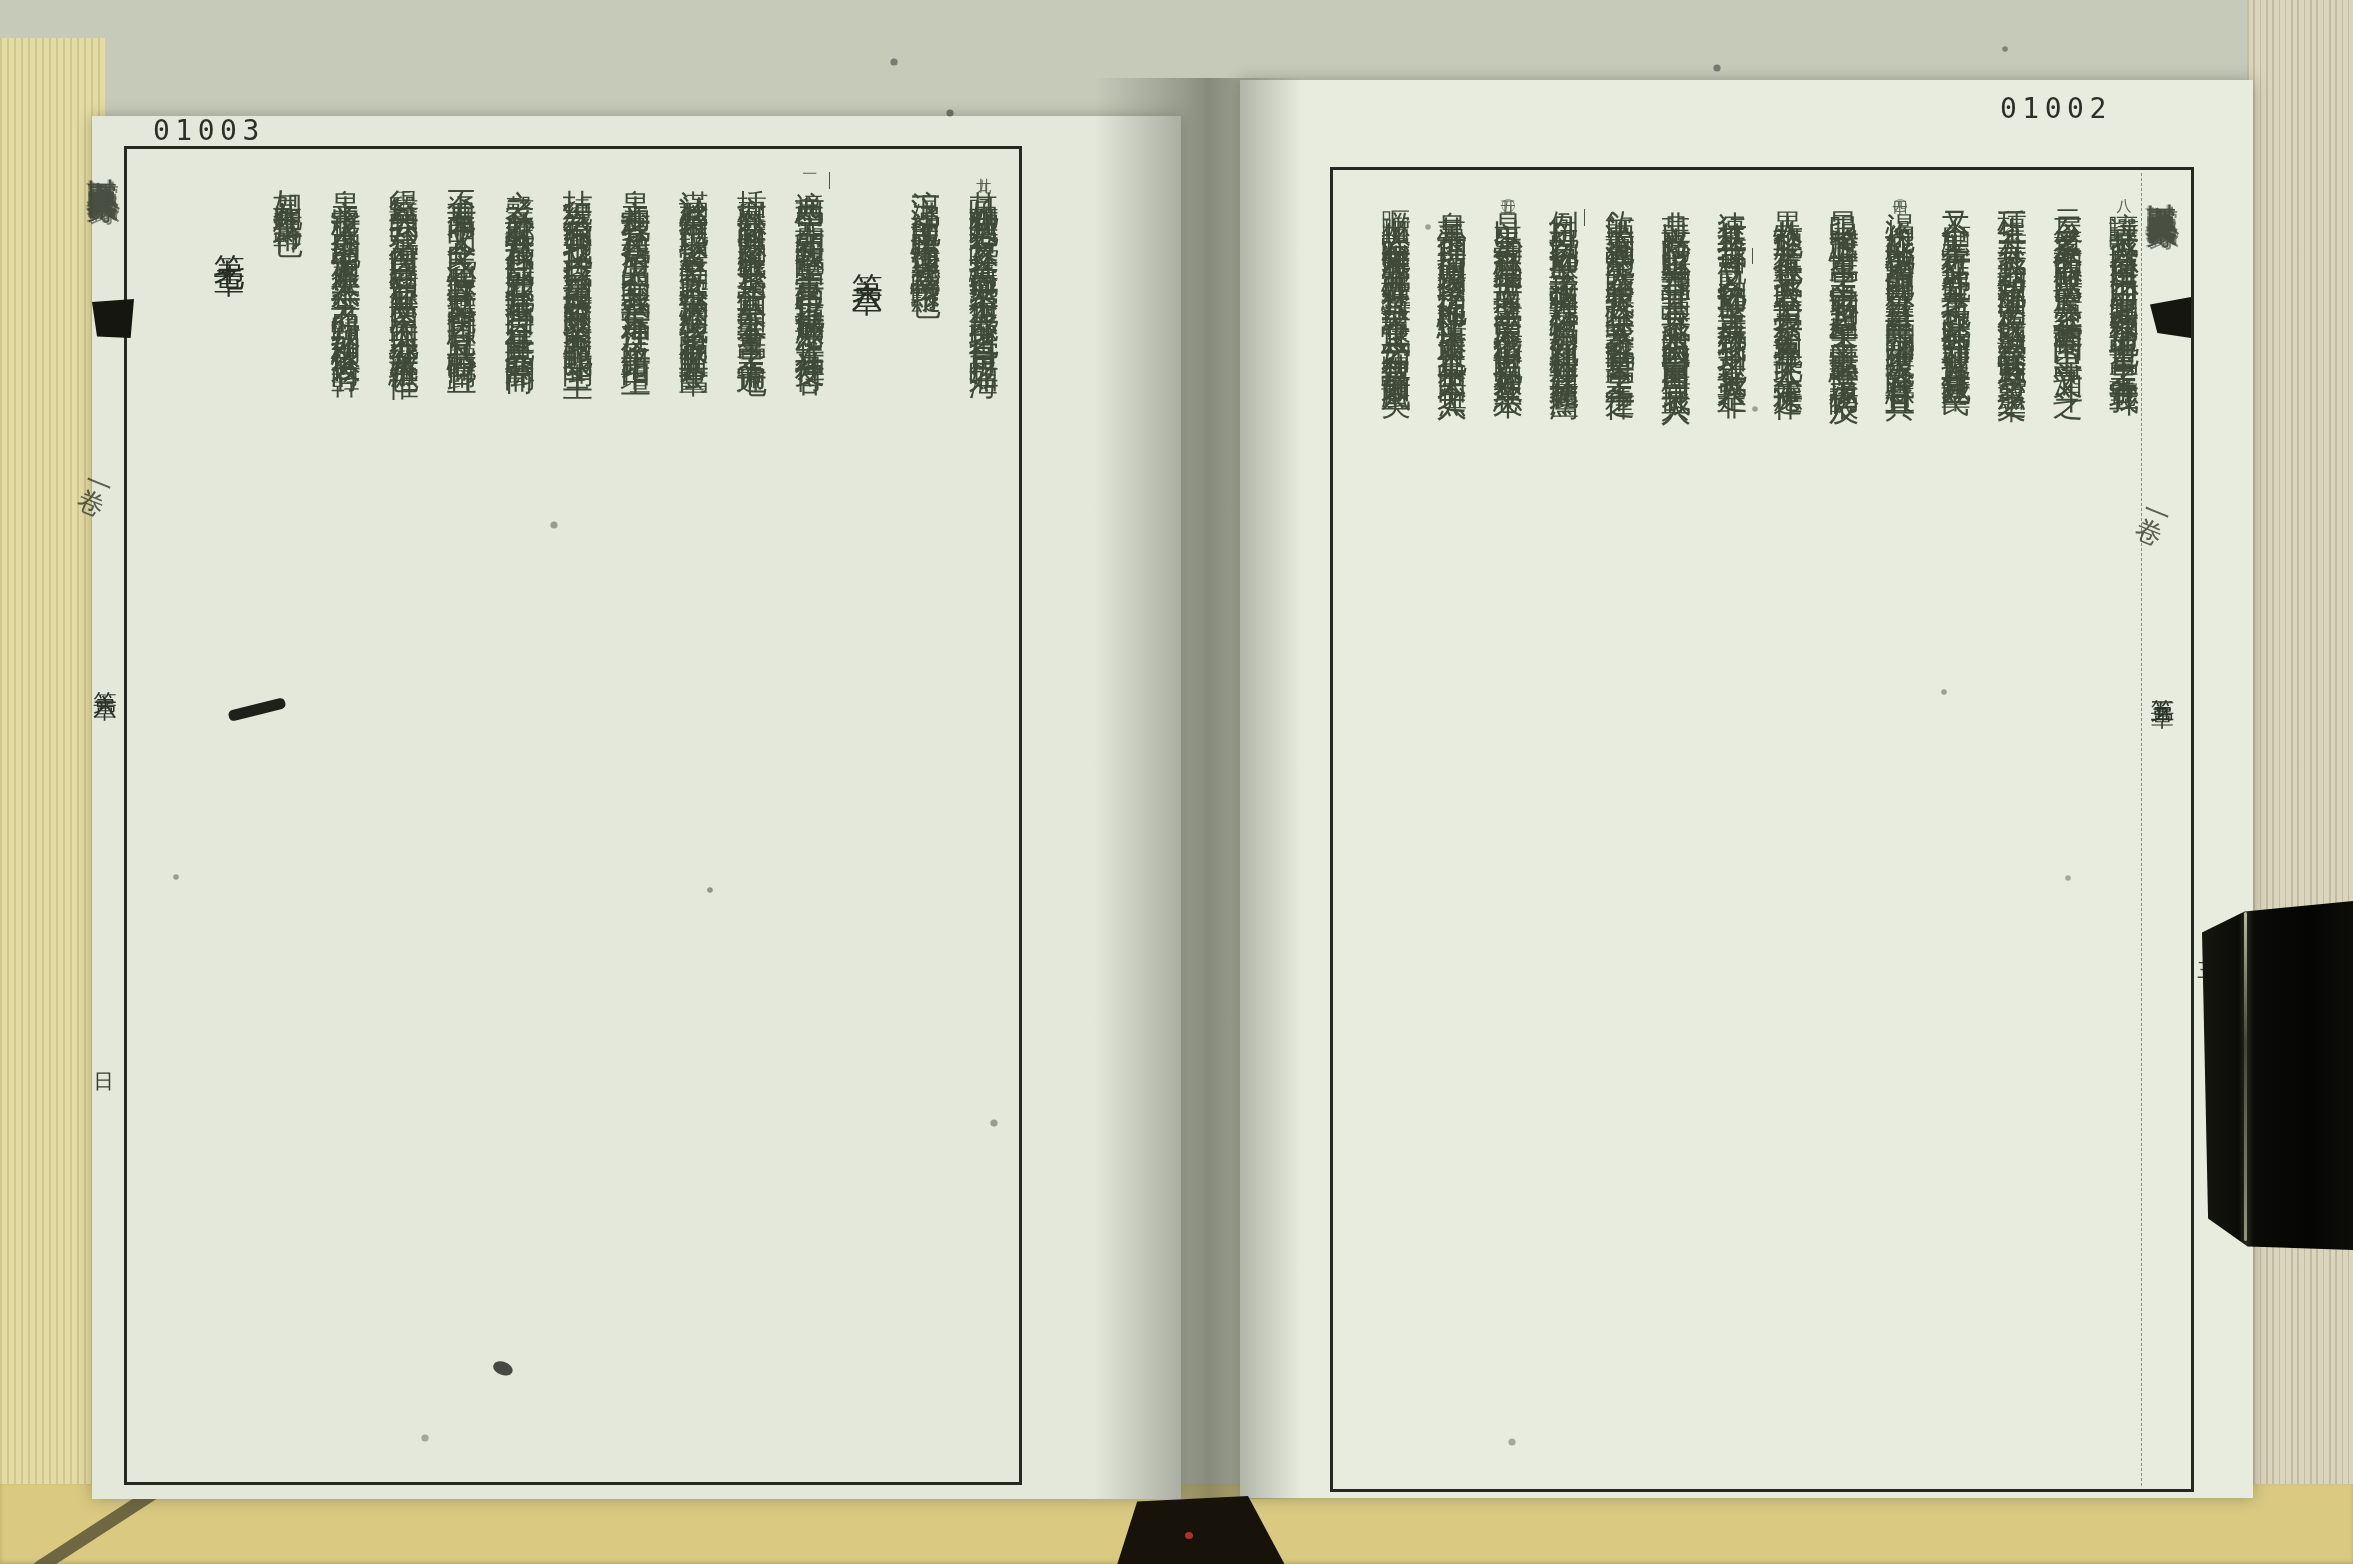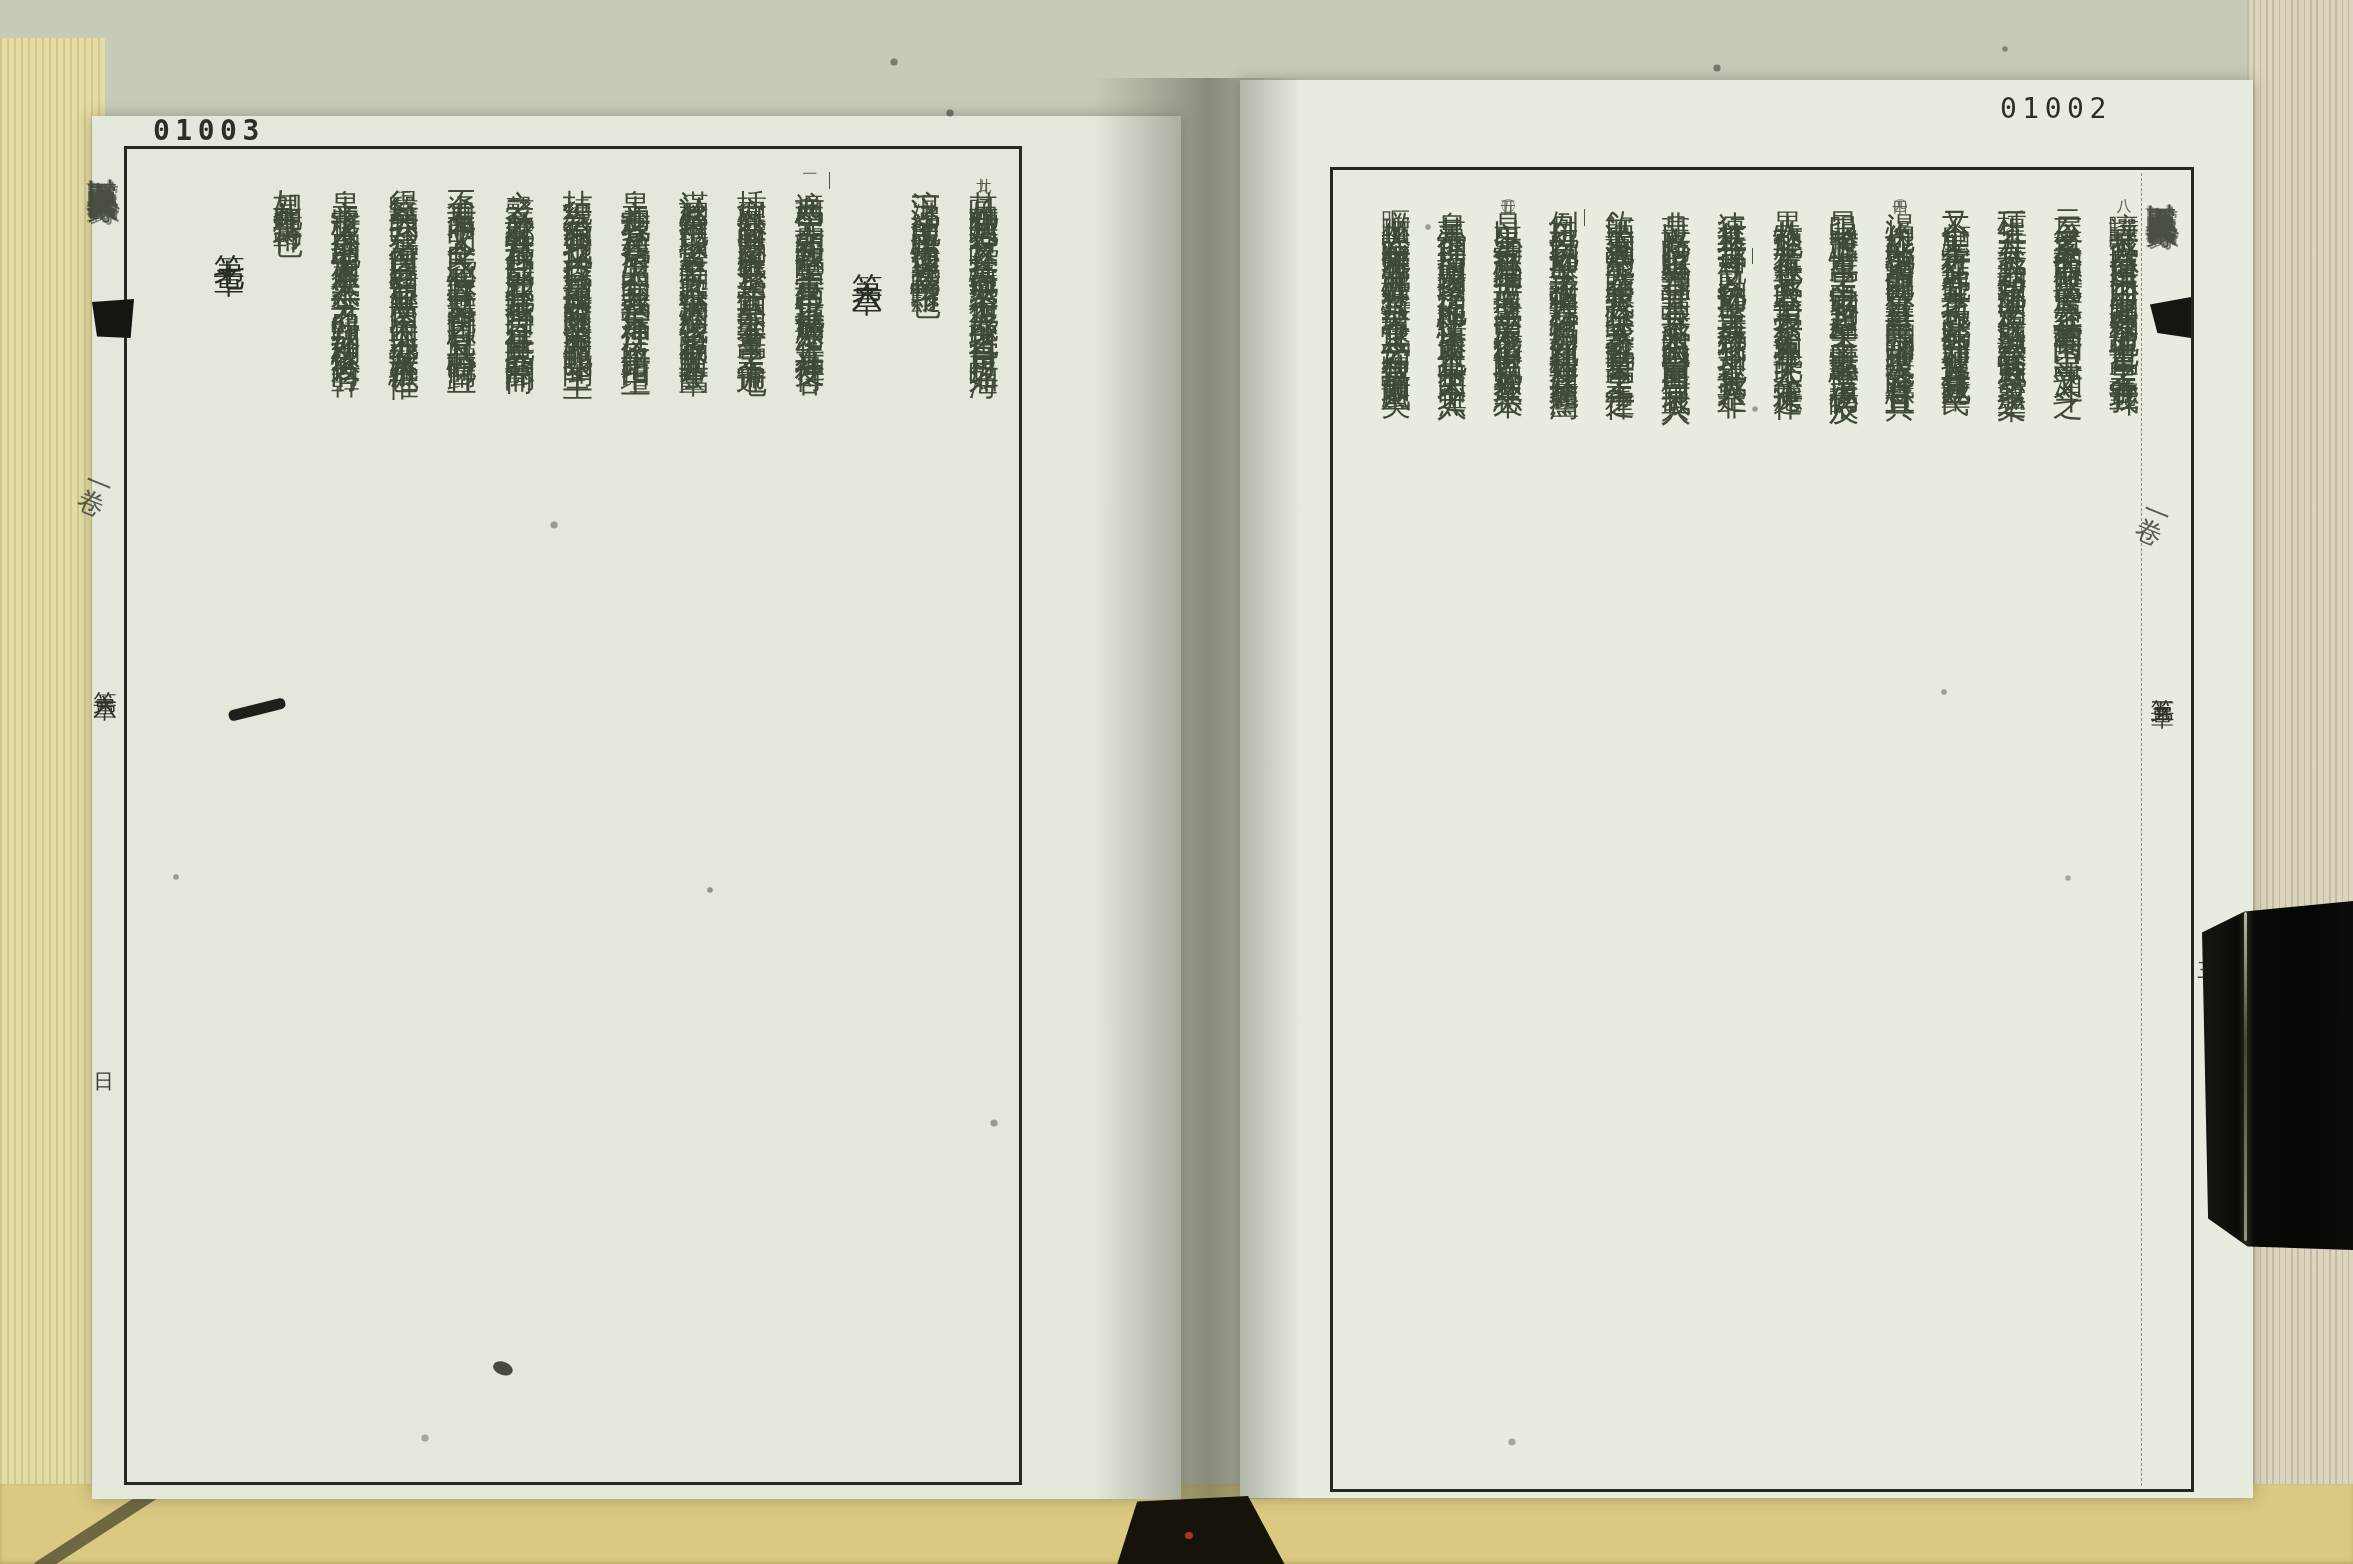--- a/index.html
+++ b/index.html
@@ -81,21 +81,21 @@
   <div class="edge-right"></div>
   <div class="table-band"></div>
   <div class="shadow-bl"></div>
 
   <div class="page left"></div>
   <div class="page right"></div>
   <div class="gutter-shade"></div>
   <div class="gutter-blob"></div>
   <div class="gutter-fleck"></div>
 
-  <div class="pageno" style="left:153px;top:114px;font-weight:bold;">01003</div>
+  <div class="pageno" style="left:153px;top:114px;">01003</div>
   <div class="pageno" style="left:2000px;top:92px;">01002</div>
 
   <div class="frame lf">
     <div class="cols">
         <div class="col"><span class="vm">廿九</span><span class="t">其吼如獅其咆若猊又哮又拾其犧而安然帶去但無人能拯之也</span><span class="vm">〇三十</span><span class="t">當是日可哮如海</span></div>
         <div class="col"><span class="t">浪之沸一望地即暗黑慘切連光變爲陰靉靆也</span></div>
         <div class="col heading" style="padding-top: 82px;"><span class="t">第六章</span></div>
         <div class="col"><span class="vm">一</span><span class="t">適</span><span class="t pn">烏西亞</span><span class="t">王崩之年間我觀瞻皇上帝高坐昂位且拖裾滿殿焉</span><span class="vm">〇二</span><span class="t">在上立有神使侍各</span></div>
         <div class="col"><span class="t">插六翼以雙蔽面以雙覆腳以雙飛矣</span><span class="vm">〇三</span><span class="t">互相宣云聖兮聖兮聖兮萬羣之皇上帝遍地</span></div>
         <div class="col"><span class="t">滿於其榮煌也</span><span class="vm">〇四</span><span class="t">門樞遂於宣之聲動入其殿宇滿於烟焉</span><span class="vm">〇五</span><span class="t">我遂言親眼仰其王即萬羣</span></div>

